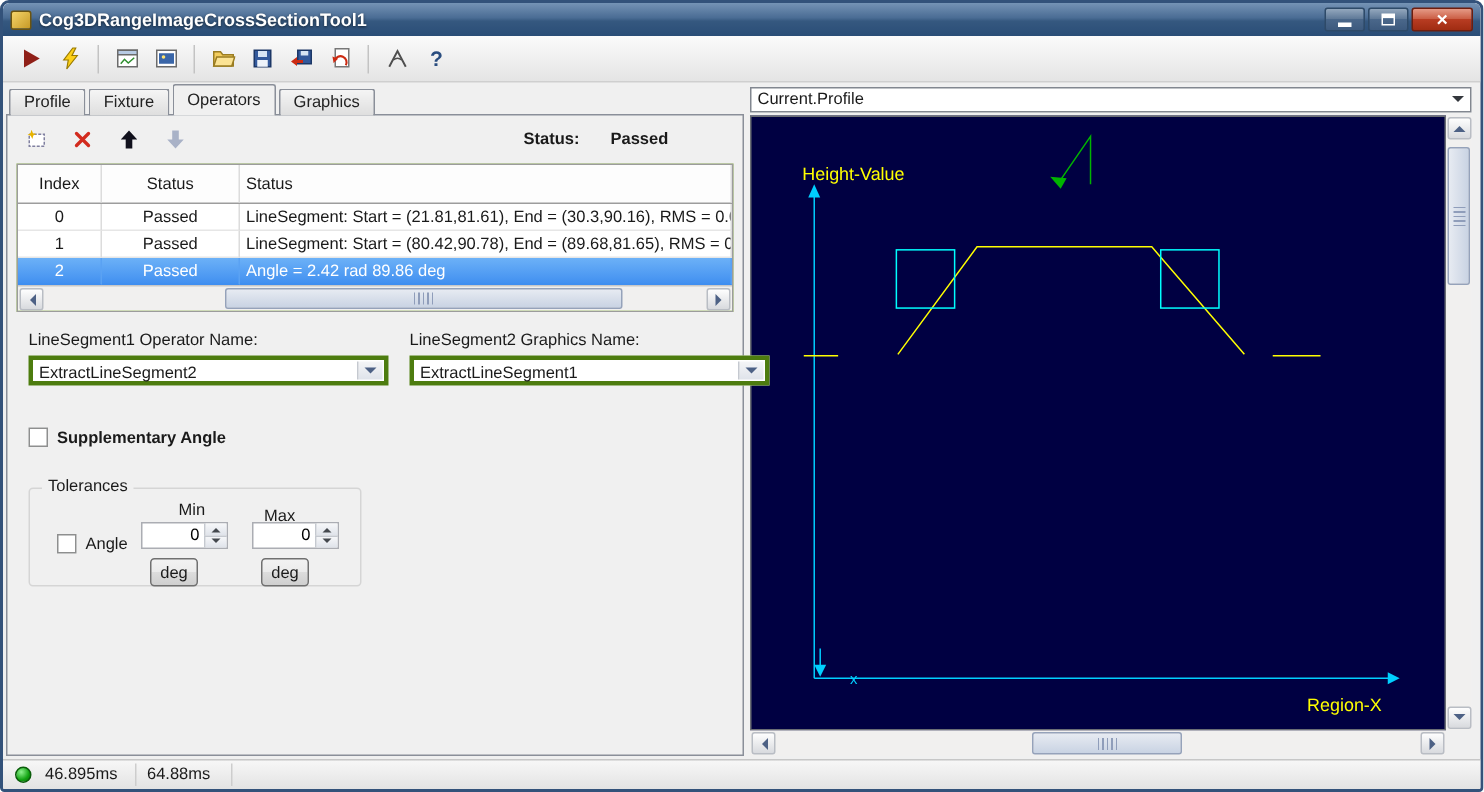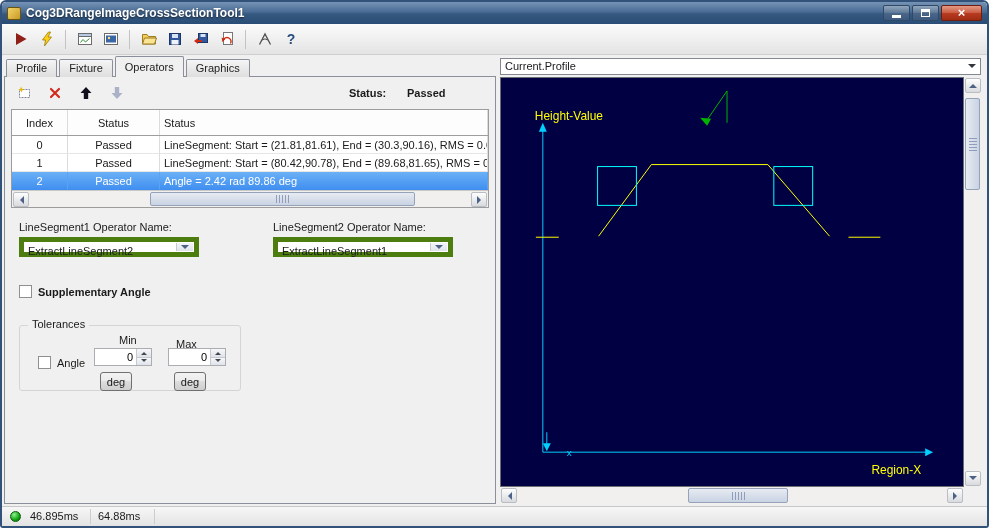--- a/index.html
+++ b/index.html
@@ -80,21 +80,21 @@
   .grip-h{width:13px;height:8px;background:repeating-linear-gradient(90deg,#8f9dba 0 1px,transparent 1px 3px);}
   .grip-v{width:8px;height:13px;background:repeating-linear-gradient(0deg,#8f9dba 0 1px,transparent 1px 3px);}
   .tri{width:0;height:0;border:4px solid transparent;}
   .tri-left{border-right-color:#4d6185;margin-left:-3px;}
   .tri-right{border-left-color:#4d6185;margin-right:-3px;}
   .tri-up{border-bottom-color:#4d6185;margin-top:-3px;}
   .tri-down{border-top-color:#4d6185;margin-bottom:-3px;}
   .tbl-hscroll{left:0;right:0;bottom:0;border-top:1px solid #c8c8c8;}
   
   .op-label{position:absolute;top:144px;}
-  .combo{position:absolute;top:160px;width:180px;height:20px;background:#fff;border:5px solid #4d7c0f;}
+  .combo{position:absolute;top:160px;width:240px;height:20px;background:#fff;border:3px solid #4d7c0f;}
   .combo-text{position:absolute;left:4px;top:0;line-height:18px;right:20px;overflow:hidden;white-space:nowrap;}
   .combo-btn{position:absolute;top:1px;right:1px;bottom:1px;width:17px;
     background:linear-gradient(#f4f5f7,#dfe3ea);border-left:1px solid #c5c9d0;
     display:flex;align-items:center;justify-content:center;}
   .checkline{position:absolute;display:flex;align-items:center;gap:6px;}
   .cb{width:13px;height:13px;background:#fff;border:1px solid #8e8f8f;flex:none;}
   .group{position:absolute;left:14px;top:248px;width:222px;height:66px;
     border:1px solid #d5d5d5;border-radius:3px;}
   .group-legend{position:absolute;top:-8px;left:8px;background:#f0f0f0;padding:0 4px;}
   .spin{position:absolute;width:58px;height:18px;background:#fff;border:1px solid #abadb3;}
@@ -286,21 +286,21 @@
               <span class="grip-h"></span>
             </span>
         </span>
         <span class="sb-btn">
             <span class="tri tri-right"></span>
           </span>
       </div>
     </div>
 
     <span class="op-label" style="left:14px;">LineSegment1 Operator Name:</span>
-    <span class="op-label" style="left:268px;">LineSegment2 Operator Name:</span>
+    <span class="op-label" style="left:268px;">LineSegment2 Graphics Name:</span>
 
     <div class="combo" style="left:14px;">
       <span class="combo-text">ExtractLineSegment2</span>
       <span class="combo-btn">
           <span class="tri tri-down"></span>
         </span>
     </div>
     <div class="combo" style="left:268px;">
       <span class="combo-text">ExtractLineSegment1</span>
       <span class="combo-btn">

